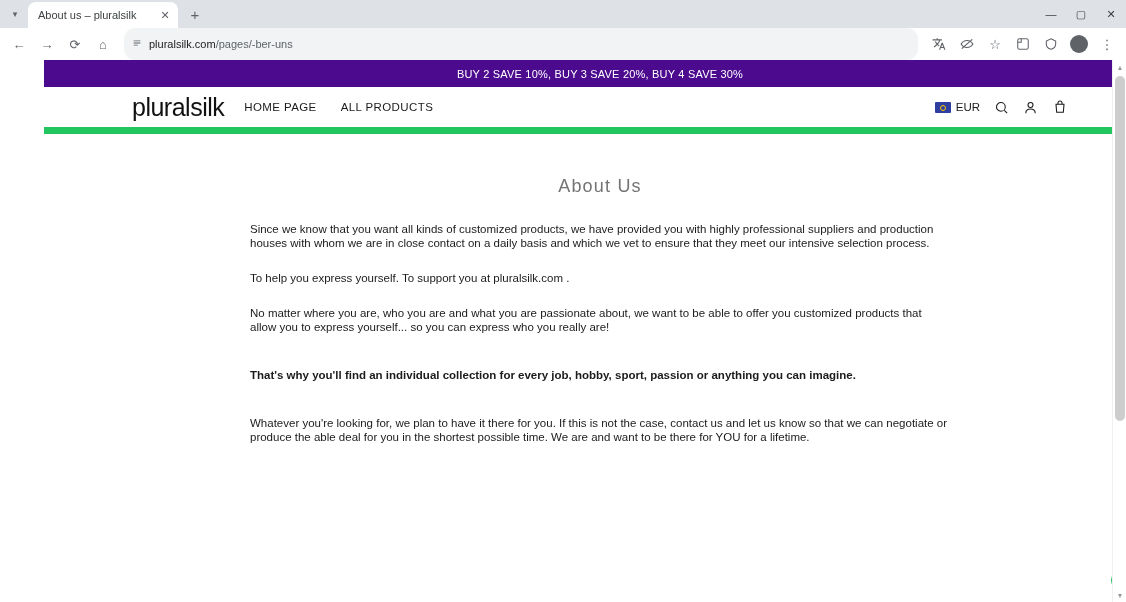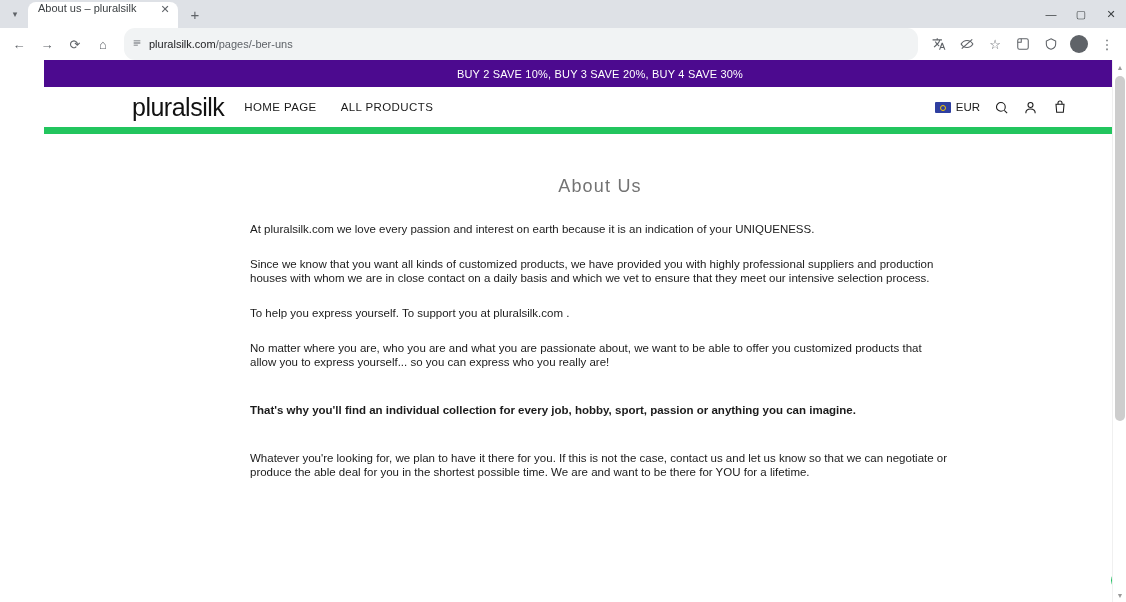--- a/index.html
+++ b/index.html
@@ -27,20 +27,21 @@
     color: #5f6368; font-size: 9px;
     align-self: center;
   }
   .tab {
     height: 26px;
     min-width: 150px;
     max-width: 240px;
     background: #ffffff;
     border-radius: 8px 8px 0 0;
     display: flex;
+    align-items: center;
     padding: 0 6px 0 10px;
     gap: 6px;
     font-size: 11px;
     color: #3c4043;
     position: relative;
   }
   .tab-title { flex: 1; white-space: nowrap; overflow: hidden; text-overflow: ellipsis; }
   .tab-close { width: 14px; height: 14px; display: flex; align-items: center; justify-content: center; color: #5f6368; font-size: 11px; }
   .newtab {
     width: 26px; height: 26px;
@@ -294,21 +295,20 @@
                 <path d="M6 8h12l-1 12H7z"></path>
                 <path d="M9 8V6a3 3 0 0 1 6 0v2"></path>
               </svg>
           </div>
         </div>
       </div>
 
       <div class="content">
         <div class="page-title">About Us</div>
         <div class="paras">
-          <p class="para">At pluralsilk.com we love every passion and interest on earth because it is an indication of your UNIQUENESS.</p>
           <p class="para">Since we know that you want all kinds of customized products, we have provided you with highly professional suppliers and production houses with whom we are in close contact on a daily basis and which we vet to ensure that they meet our intensive selection process.</p>
           <p class="para">To help you express yourself.  To support you at pluralsilk.com .</p>
           <p class="para">No matter where you are, who you are and what you are passionate about, we want to be able to offer you customized products that allow you to express yourself... so you can express who you really are!</p>
           <p class="para bold tight-gap">That's why you'll find an individual collection for every job, hobby, sport, passion or anything you can imagine.</p>
           <p class="para tight-gap">Whatever you're looking for, we plan to have it there for you. If this is not the case, contact us and let us know so that we can negotiate or produce the able deal for you in the shortest possible time. We are and want to be there for YOU for a lifetime.</p>
         </div>
       </div>
 
       <div class="chat-bubble">
         <svg width="11" height="11" viewBox="0 0 24 24" fill="#ffffff">

